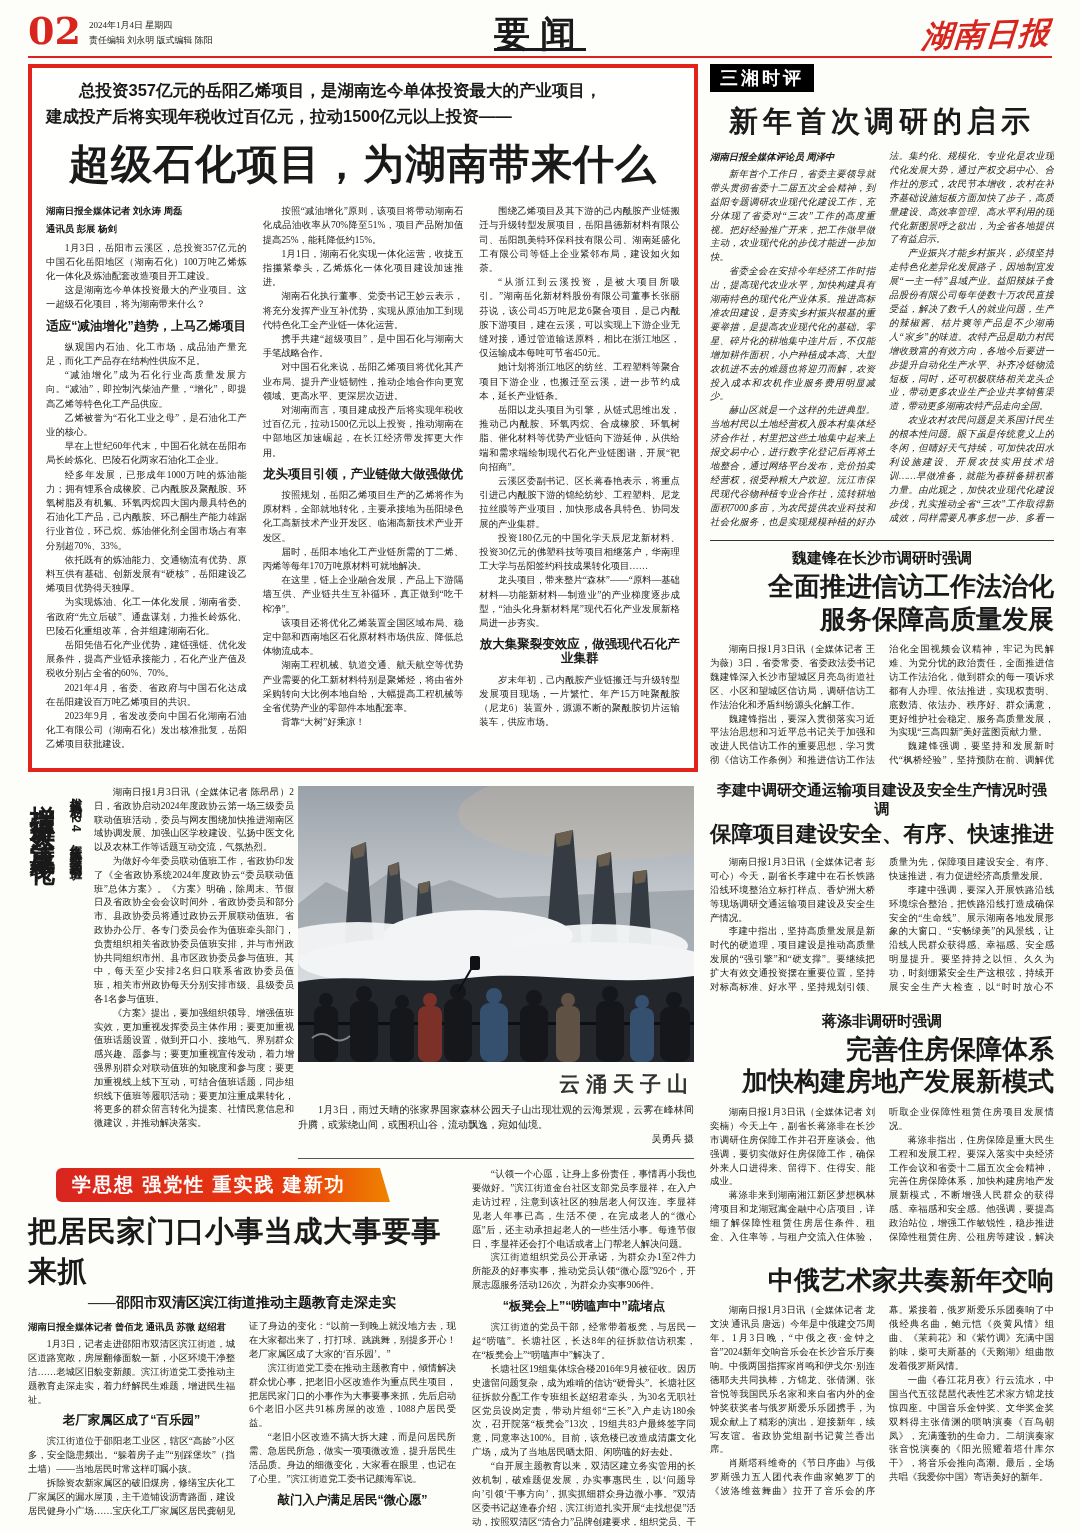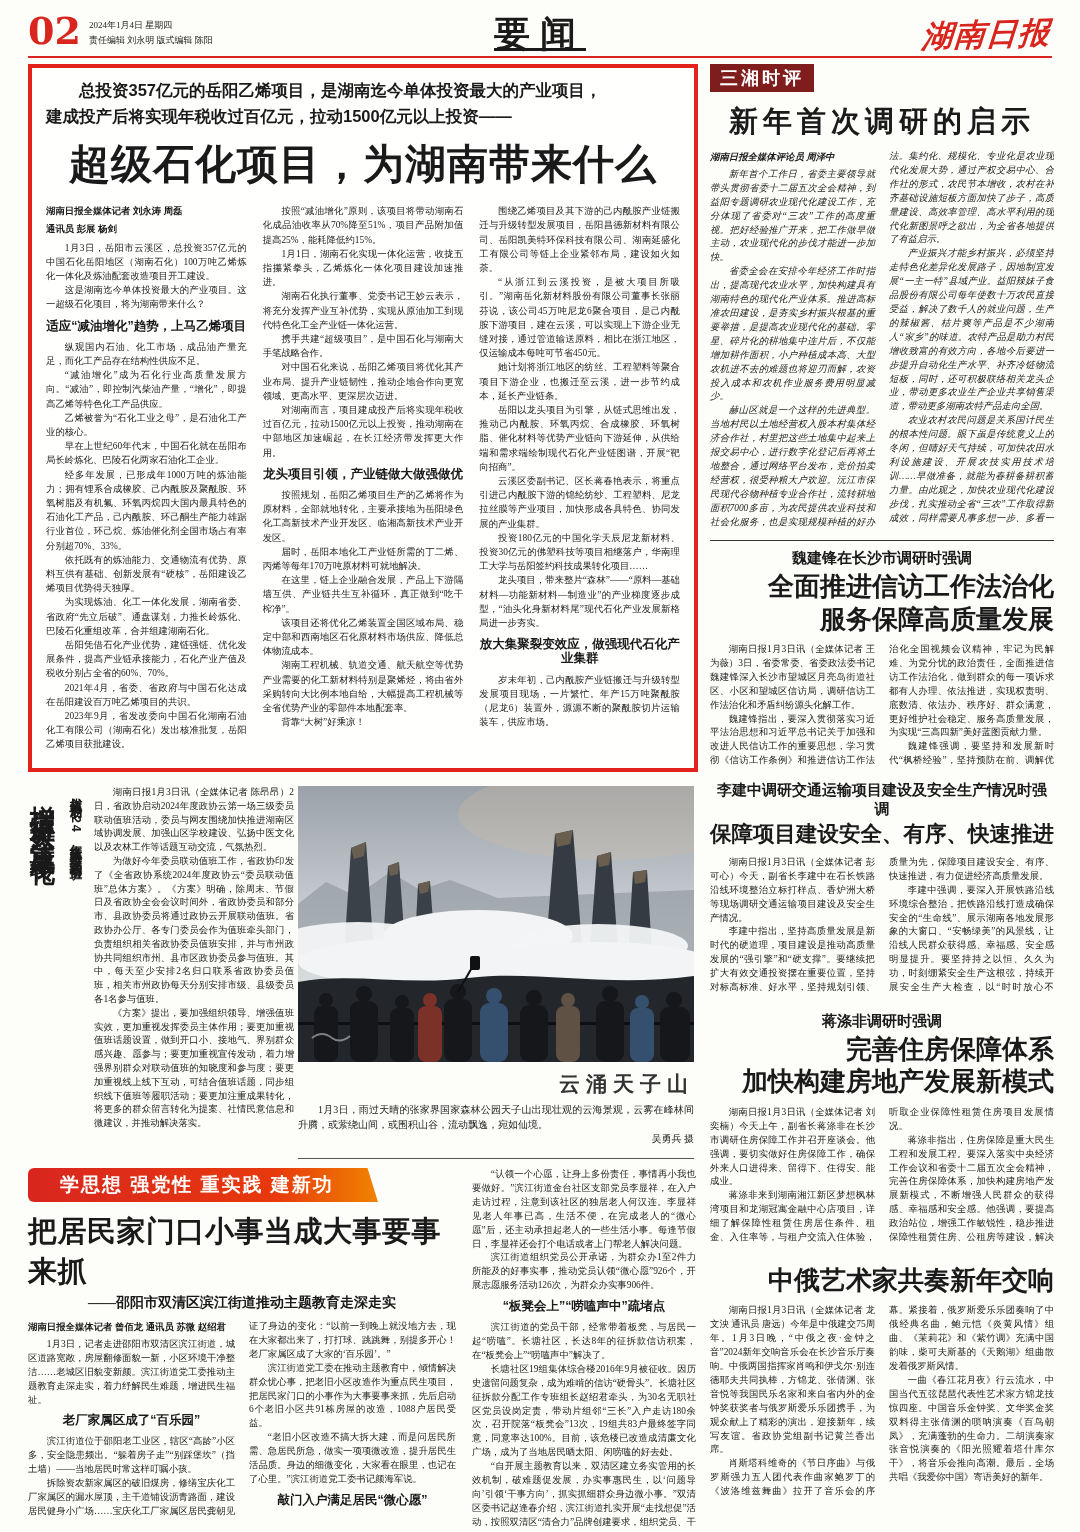--- a/index.html
+++ b/index.html
@@ -25,21 +25,21 @@
                  font-family:"Liberation Sans","DejaVu Sans",sans-serif;}
   .lead-body{height:552px;column-count:3;column-gap:16px;column-fill:auto;overflow:hidden;
              font-size:9.4px;line-height:14.2px;text-align:justify;}
   
   .para{margin:0;text-indent:2em;}
   .byl{margin:0 0 4px;font-weight:bold;text-indent:0;font-family:"Liberation Sans","DejaVu Sans",sans-serif;}
   .sub{margin:7px 0;font-size:12.5px;font-weight:900;text-align:center;text-indent:0;
        font-family:"Liberation Sans","DejaVu Sans",sans-serif;}
   
   .rail{position:absolute;left:710px;top:64px;width:344px;}
-  .cmt-label{display:inline-block;background:#7f1d1d;color:#fff;font-weight:900;font-size:18px;
+  .cmt-label{display:inline-block;background:#000000;color:#fff;font-weight:900;font-size:18px;
              padding:2px 10px;letter-spacing:3px;font-family:"Liberation Sans","DejaVu Sans",sans-serif;}
   .cmt-headline{font-size:29px;font-weight:900;text-align:center;letter-spacing:5px;margin:10px 0 8px;
                 font-family:"Liberation Serif","DejaVu Serif",serif;}
   .cmt-body{height:380px;column-count:2;column-gap:14px;column-fill:auto;overflow:hidden;
             font-size:9.4px;line-height:13.9px;text-align:justify;font-style:italic;}
   .rail-div{border:none;border-top:1.5px solid #333;margin:10px 0 8px;}
   .card{margin-bottom:6px;}
   .card-kicker{font-size:15px;font-weight:900;text-align:center;margin:4px 0 2px;
                font-family:"Liberation Serif","DejaVu Serif",serif;}
   .card-headline{font-size:26px;font-weight:900;text-align:right;line-height:1.25;margin:2px 0 8px;
@@ -60,23 +60,23 @@
   .photo-block svg{display:block;width:396px;height:276px;}
   .photo-title{font-size:21px;font-weight:900;text-align:right;letter-spacing:6px;margin:8px 0 4px;
                font-family:"Liberation Sans","DejaVu Sans",sans-serif;color:#333;}
   .photo-cap{font-size:10px;line-height:15px;text-align:justify;text-indent:2em;margin:0;color:#222;}
   .photo-credit{font-size:10px;text-align:right;margin:0;color:#222;}
   .mid-div{position:absolute;left:298px;top:1158px;width:396px;border-top:1px solid #555;}
   
   .bottom{position:absolute;left:28px;top:1168px;width:668px;height:358px;display:flex;gap:16px;}
   .bot-left{width:428px;}
   .banner{width:318px;height:34px;line-height:34px;color:#fff;font-size:19px;font-weight:900;
-          letter-spacing:2px;padding-left:32px;background:linear-gradient(90deg,#d8261f,#e8380d 70%,#f08300);
+          letter-spacing:2px;padding-left:16px;background:linear-gradient(90deg,#d8261f,#e8380d 70%,#f08300);
           clip-path:polygon(0 0,97% 0,100% 100%,0 100%);border-radius:6px 0 0 6px;
-          font-family:"Liberation Sans","DejaVu Sans",sans-serif;}
+          font-family:"Liberation Sans","DejaVu Sans",sans-serif;margin-left:28px;}
   .bot-headline{font-size:29px;font-weight:900;letter-spacing:0.5px;margin:10px 0 2px;
                 font-family:"Liberation Sans","DejaVu Sans",sans-serif;}
   .bot-subtitle{font-size:14px;font-weight:bold;text-align:center;margin:2px 0 8px;
                 font-family:"Liberation Serif","DejaVu Serif",serif;}
   .bot-body-left{height:212px;column-count:2;column-gap:14px;column-fill:auto;overflow:hidden;
                  font-size:9.4px;line-height:13.9px;text-align:justify;}
   .bot-right{flex:1;font-size:9.4px;line-height:13.9px;text-align:justify;overflow:hidden;}
 </style>
 </head>
 <body>

